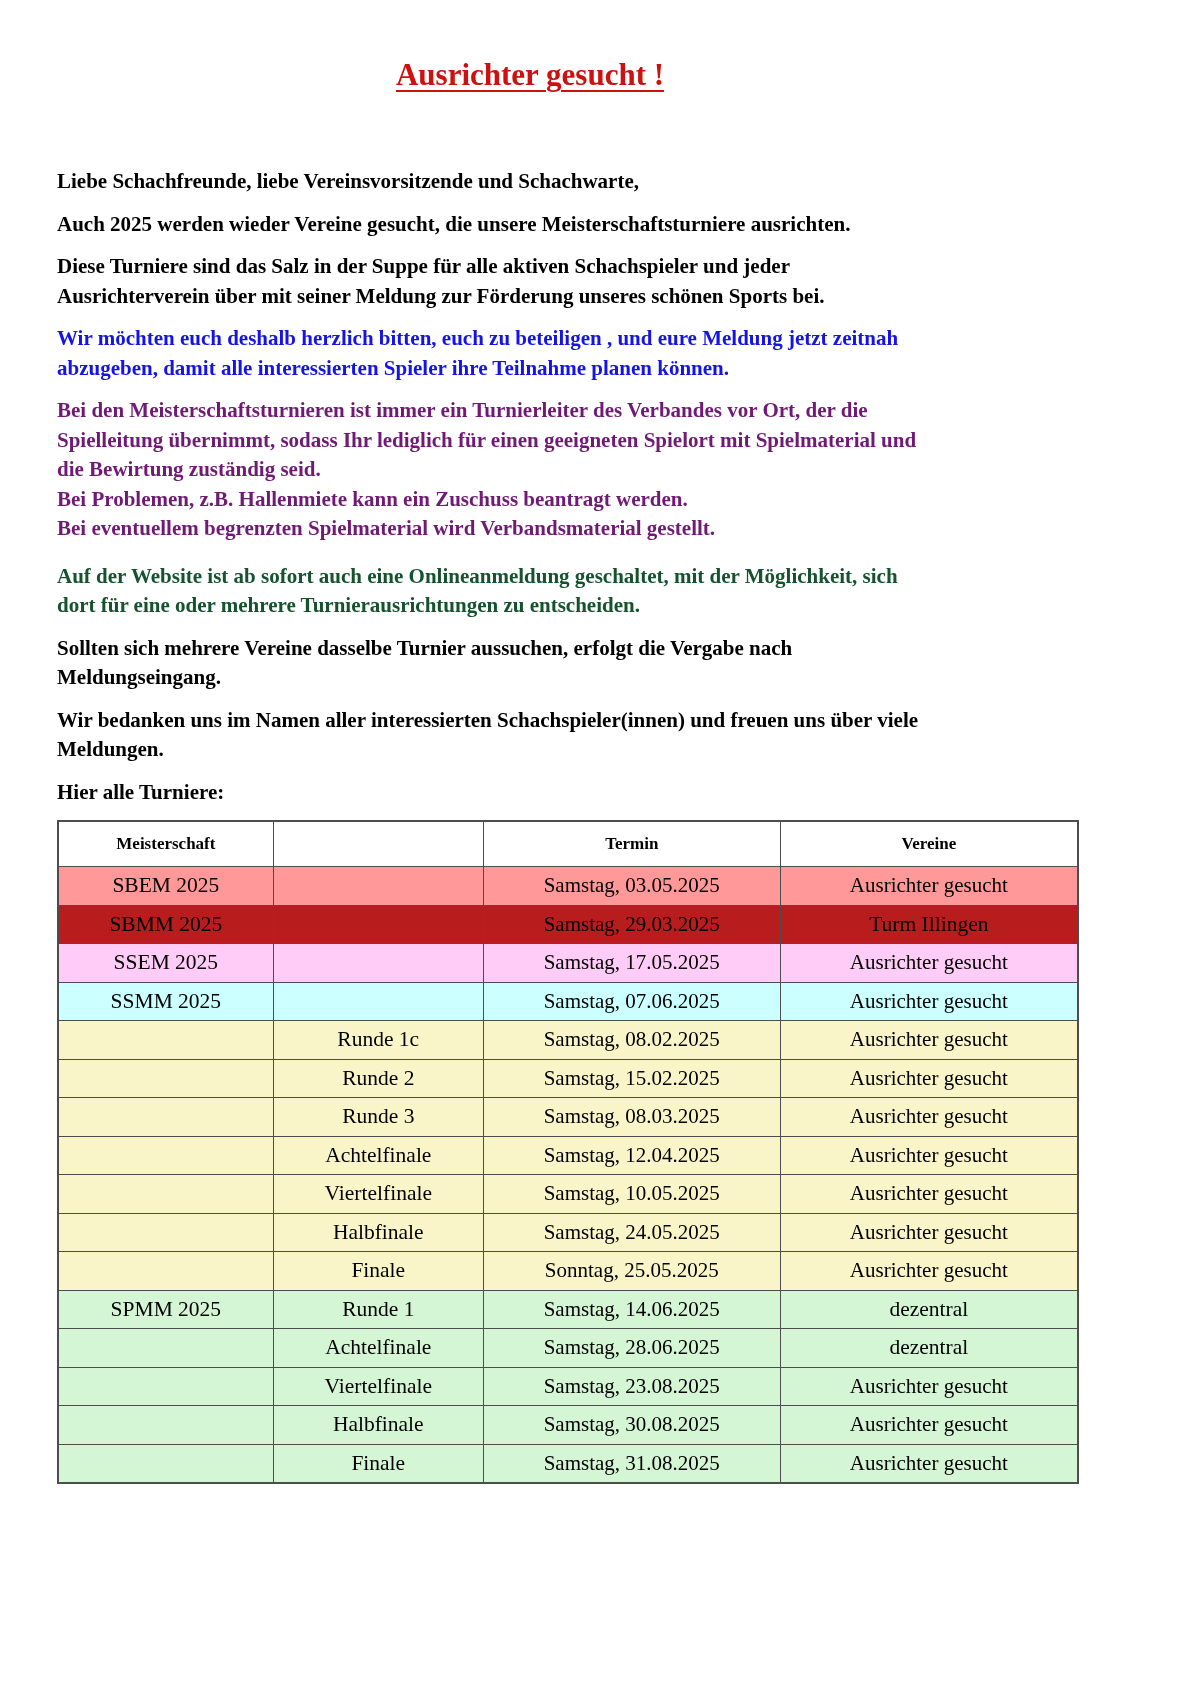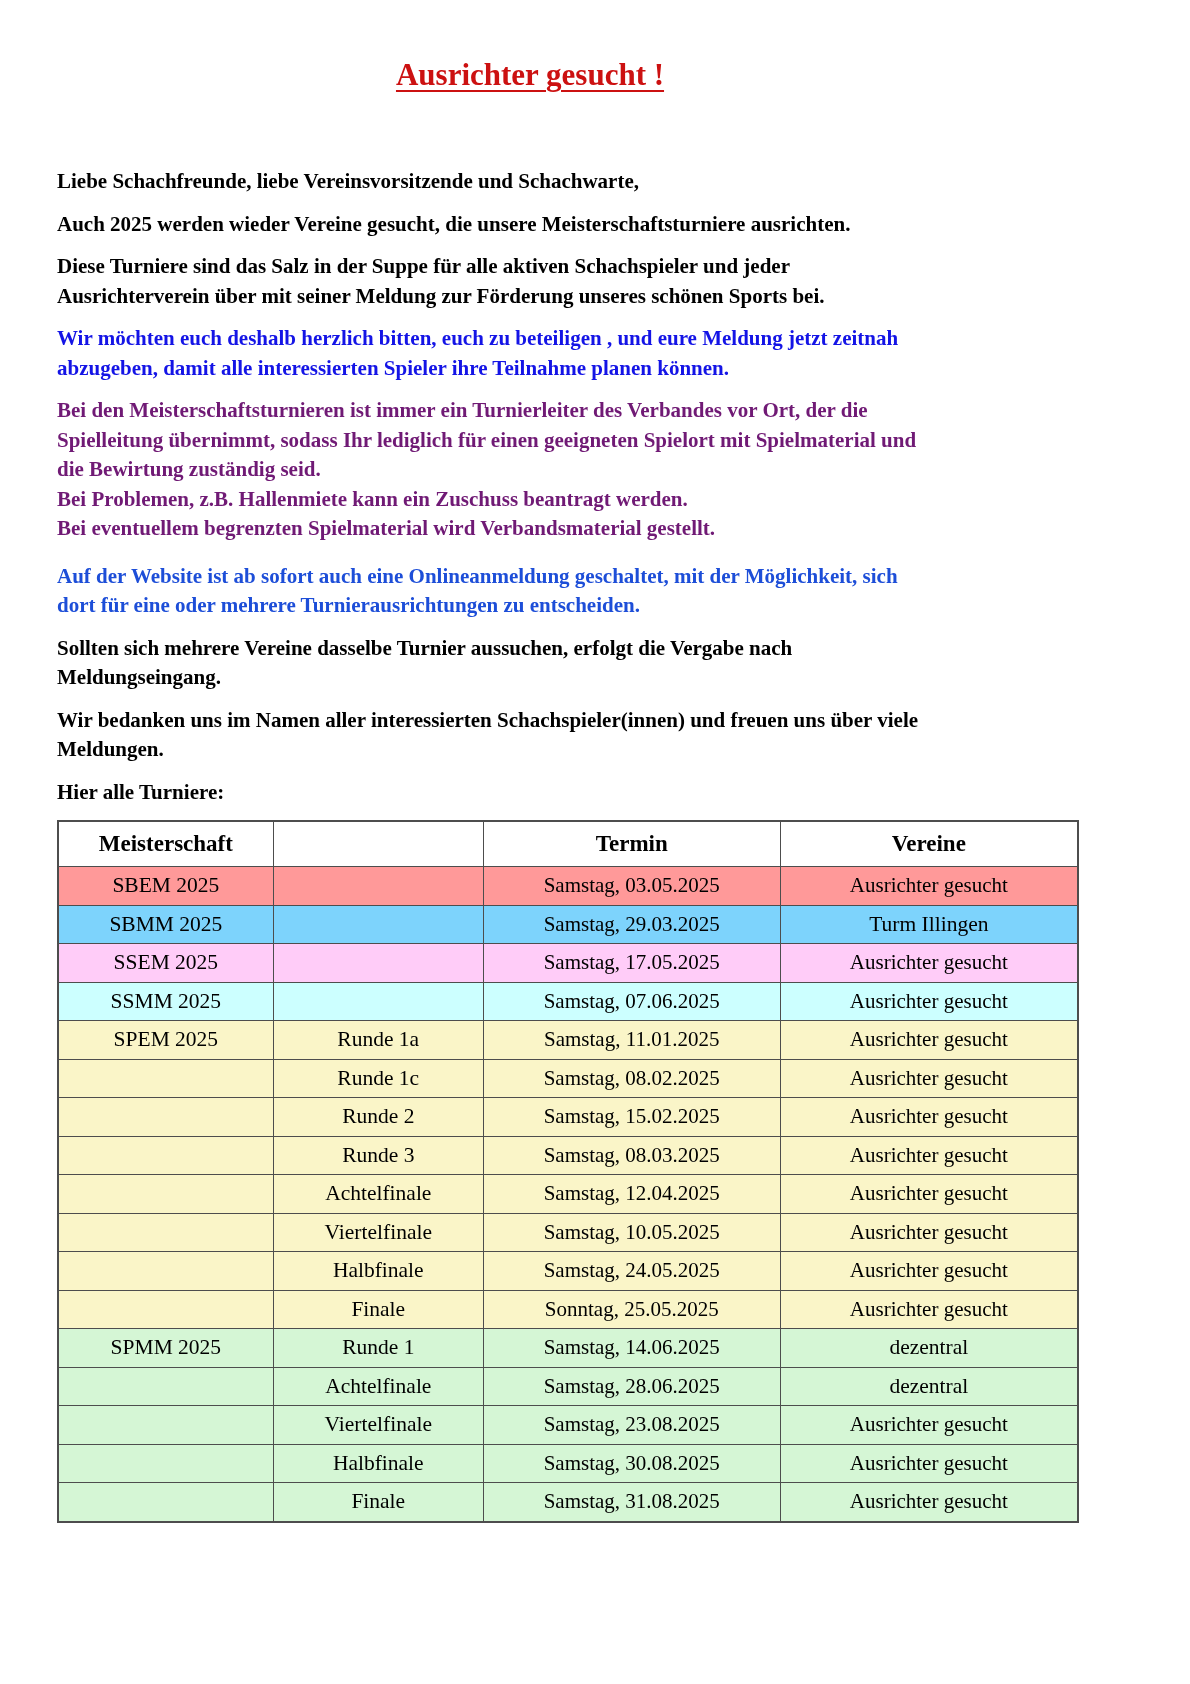--- a/index.html
+++ b/index.html
@@ -47,21 +47,21 @@
   table.tournament-table th,
   table.tournament-table td {
     border: 1px solid #4d4d4d;
     text-align: center;
     vertical-align: middle;
     padding: 0 4px;
     overflow: hidden;
   }
   table.tournament-table th {
     height: 44px;
-    font-size: 23px;
+    font-size: 17px;
     font-weight: bold;
     background: #ffffff;
   }
   table.tournament-table td {
     height: 37.5px;
     font-size: 21px;
     font-weight: normal;
   }
   table.tournament-table td.bold {
     font-size: 21.5px;
@@ -83,21 +83,21 @@
       <p style="color: rgb(0, 0, 0);">Auch 2025 werden wieder Vereine gesucht, die unsere Meisterschaftsturniere ausrichten.</p>
       <p style="color: rgb(0, 0, 0);">Diese Turniere sind das Salz in der Suppe für alle aktiven Schachspieler und jeder
 Ausrichterverein über mit seiner Meldung zur Förderung unseres schönen Sports bei.</p>
       <p style="color: rgb(20, 20, 230);">Wir möchten euch deshalb herzlich bitten, euch zu beteiligen , und eure Meldung jetzt zeitnah
 abzugeben, damit alle interessierten Spieler ihre Teilnahme planen können.</p>
       <p style="color: #701a75;">Bei den Meisterschaftsturnieren ist immer ein Turnierleiter des Verbandes vor Ort, der die
 Spielleitung übernimmt, sodass Ihr lediglich für einen geeigneten Spielort mit Spielmaterial und
 die Bewirtung zuständig seid.
 Bei Problemen, z.B. Hallenmiete kann ein Zuschuss beantragt werden.
 Bei eventuellem begrenzten Spielmaterial wird Verbandsmaterial gestellt.</p>
-      <p style="color: #1d4ed8; margin-top: 18px;">Auf der Website ist ab sofort auch eine Onlineanmeldung geschaltet, mit der Möglichkeit, sich
+      <p style="color: #14532d; margin-top: 18px;">Auf der Website ist ab sofort auch eine Onlineanmeldung geschaltet, mit der Möglichkeit, sich
 dort für eine oder mehrere Turnierausrichtungen zu entscheiden.</p>
       <p style="color: rgb(0, 0, 0);">Sollten sich mehrere Vereine dasselbe Turnier aussuchen, erfolgt die Vergabe nach
 Meldungseingang.</p>
       <p style="color: rgb(0, 0, 0);">Wir bedanken uns im Namen aller interessierten Schachspieler(innen) und freuen uns über viele
 Meldungen.</p>
       <p style="color: rgb(0, 0, 0);">Hier alle Turniere:</p>
     </div>
 
   <table class="tournament-table">
     <colgroup>
@@ -114,42 +114,36 @@
         <th>Vereine</th>
       </tr>
     </thead>
     <tbody>
         <tr style="background: rgb(255, 153, 153);">
           <td class="bold">SBEM 2025</td>
           <td class="bold"></td>
           <td>Samstag, 03.05.2025</td>
           <td>Ausrichter gesucht</td>
         </tr>
-        <tr style="background: #7dd3fc;">
+        <tr style="background: #b91c1c;">
           <td class="bold">SBMM 2025</td>
           <td class="bold"></td>
           <td>Samstag, 29.03.2025</td>
           <td class="bold">Turm Illingen</td>
         </tr>
         <tr style="background: rgb(255, 204, 248);">
           <td class="bold">SSEM 2025</td>
           <td class="bold"></td>
           <td>Samstag, 17.05.2025</td>
           <td>Ausrichter gesucht</td>
         </tr>
         <tr style="background: rgb(204, 255, 255);">
           <td class="bold">SSMM 2025</td>
           <td class="bold"></td>
           <td>Samstag, 07.06.2025</td>
-          <td>Ausrichter gesucht</td>
-        </tr>
-        <tr style="background: rgb(250, 245, 200);">
-          <td class="bold">SPEM 2025</td>
-          <td class="bold">Runde 1a</td>
-          <td>Samstag, 11.01.2025</td>
           <td>Ausrichter gesucht</td>
         </tr>
         <tr style="background: rgb(250, 245, 200);">
           <td class="bold"></td>
           <td class="bold">Runde 1c</td>
           <td>Samstag, 08.02.2025</td>
           <td>Ausrichter gesucht</td>
         </tr>
         <tr style="background: rgb(250, 245, 200);">
           <td class="bold"></td>

